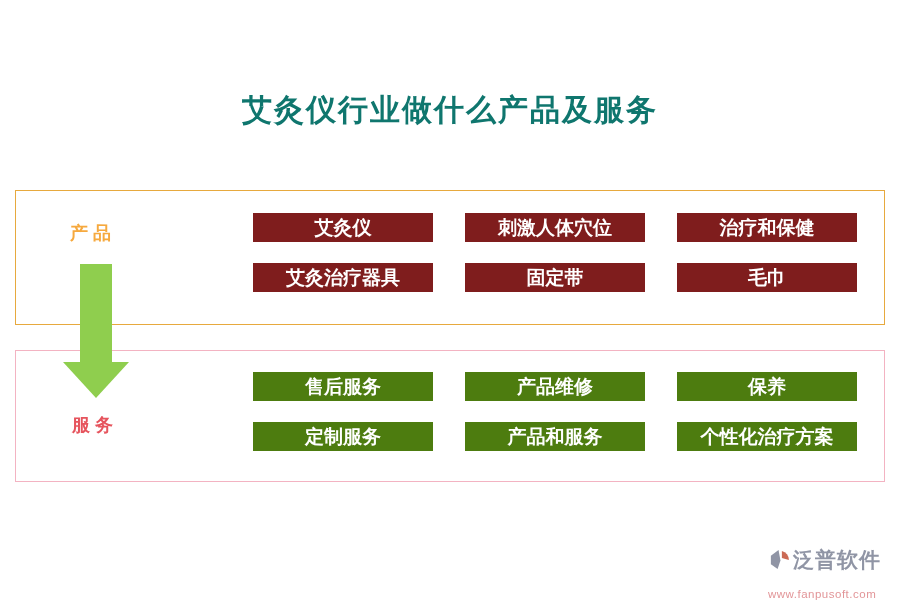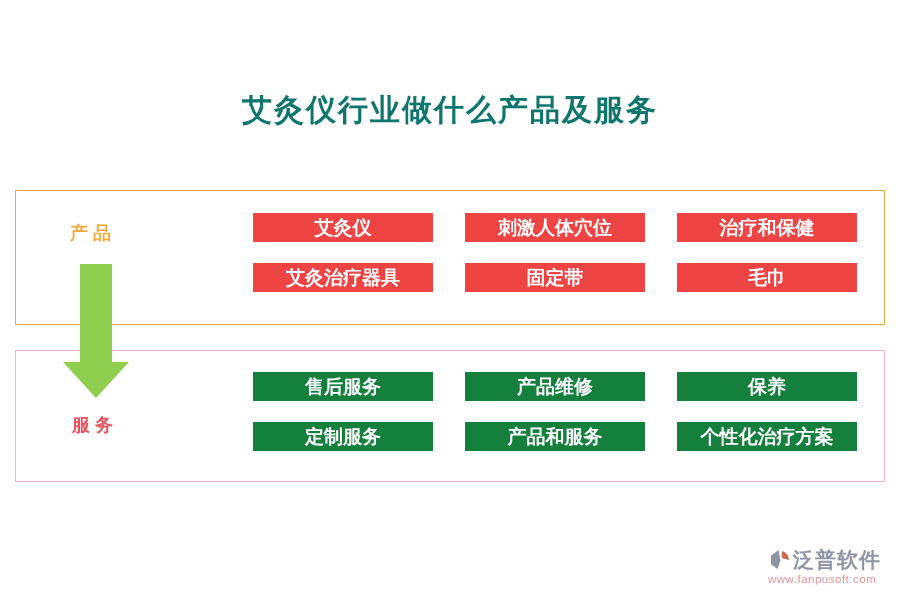--- a/index.html
+++ b/index.html
@@ -71,43 +71,43 @@
   .btn {
     height: 29px;
     line-height: 29px;
     text-align: center;
     color: #ffffff;
     font-size: 19px;
     font-weight: bold;
     white-space: nowrap;
     overflow: hidden;
   }
-  .btn-gold { background: #ef4444; }
-  .btn-blue { background: #15803d; }
+  .btn-gold { background: #7f1d1d; }
+  .btn-blue { background: #4d7c0f; }
   .watermark {
     position: absolute;
     left: 768px; top: 548px;
     width: 125px;
     line-height: 1;
   }
   .wm-row {
     display: flex;
     align-items: center;
     gap: 2px;
   }
   .wm-brand {
     font-family: "DejaVu Serif", "Liberation Serif", serif;
     font-size: 21px;
     font-weight: bold;
     color: #9095A5;
     letter-spacing: 1px;
     white-space: nowrap;
   }
   .wm-url {
-    margin-top: 3px;
+    margin-top: 18px;
     font-size: 11.5px;
     color: #E29598;
     letter-spacing: 0.5px;
     white-space: nowrap;
   }
 </style>
 </head>
 <body>
 
 <div class="page">

